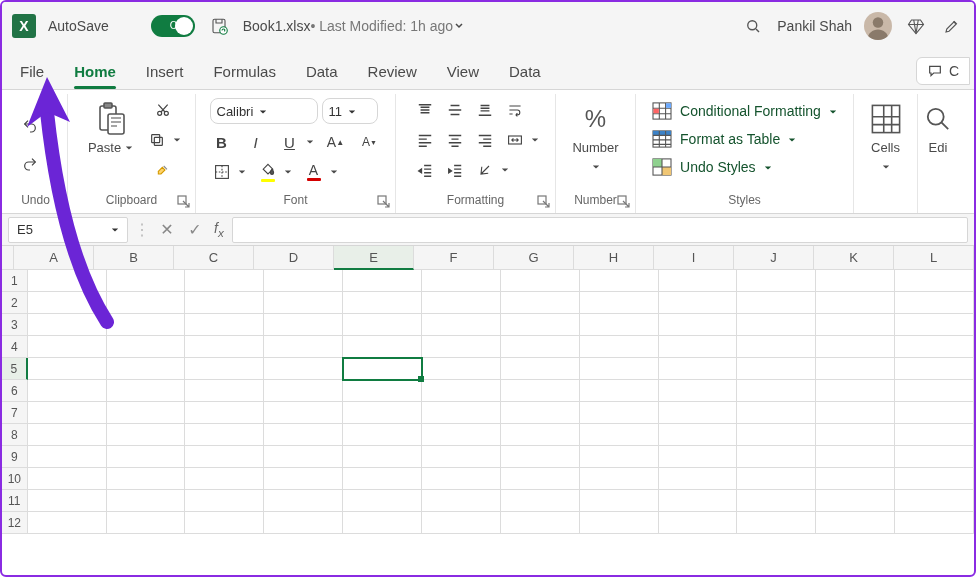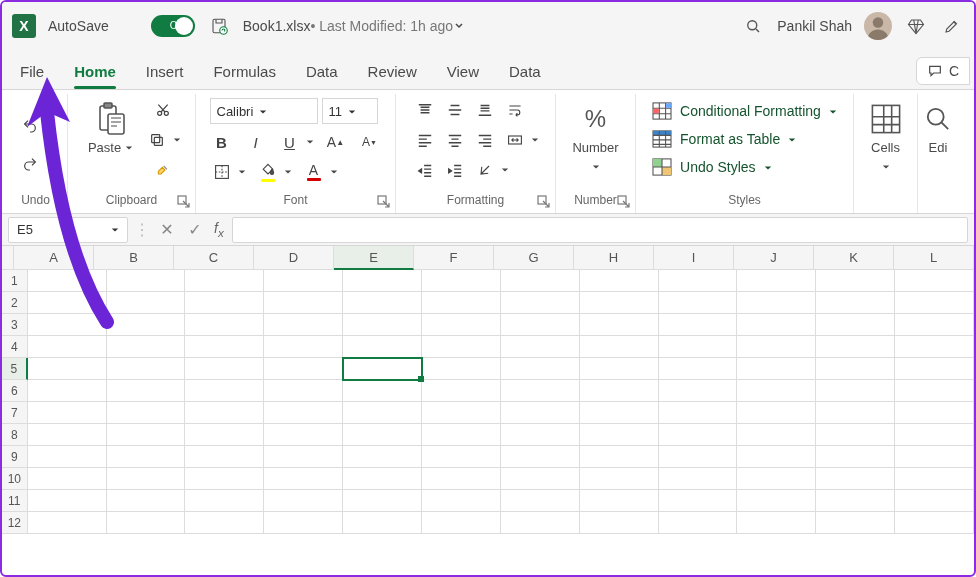--- a/index.html
+++ b/index.html
@@ -149,21 +149,21 @@
 
   .big-btn{
     display:flex; flex-direction:column; align-items:center; justify-content:center;
     gap:4px; width:56px; padding:4px 2px;
     font-size:13px; color:var(--text-grey);
   }
   .big-btn .icon{width:34px;height:34px;display:flex;align-items:center;justify-content:center;}
   .big-btn .icon svg{width:100%;height:100%;}
 
   .combo{
-    height:26px; border:1px solid var(--border-grey); border-radius:0;
+    height:26px; border:1px solid var(--border-grey); border-radius:8px;
     background:#fff; display:flex; align-items:center; padding:0 6px;
     font-size:13px; color:#333; gap:6px;
   }
 
   .style-item{display:flex;align-items:center;gap:8px;font-size:14px;color:#14532d;white-space:nowrap;}
   .style-item .icon{width:20px;height:18px;display:flex;align-items:center;justify-content:center;}
   .style-item .icon svg{width:100%;height:100%;}
 
   
   .colorbar{width:14px;height:3px;display:block;border-radius:1px;margin-top:1px;}

